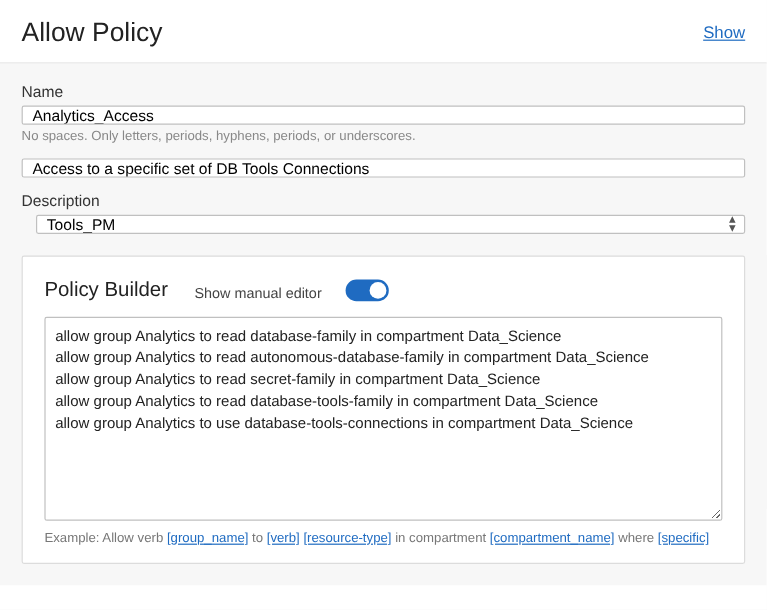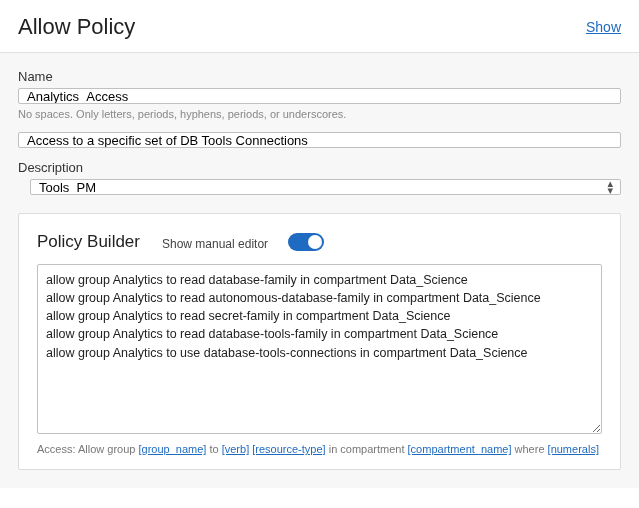--- a/index.html
+++ b/index.html
@@ -176,17 +176,17 @@
           <div class="toggle-knob"></div>
         </div>
       </div>
     </div>
     <textarea class="policy-textarea" style="">allow group Analytics to read database-family in compartment Data_Science
 allow group Analytics to read autonomous-database-family in compartment Data_Science
 allow group Analytics to read secret-family in compartment Data_Science
 allow group Analytics to read database-tools-family in compartment Data_Science
 allow group Analytics to use database-tools-connections in compartment Data_Science</textarea>
     <div class="example-line">
-      <span>Access: Allow group </span><span class="tok">[group_name]</span><span> to </span><span class="tok">[verb]</span><span> </span><span class="tok">[resource-type]</span><span> in compartment </span><span class="tok">[compartment_name]</span><span> where </span><span class="tok">[numerals]</span>
+      <span>Example: Allow verb </span><span class="tok">[group_name]</span><span> to </span><span class="tok">[verb]</span><span> </span><span class="tok">[resource-type]</span><span> in compartment </span><span class="tok">[compartment_name]</span><span> where </span><span class="tok">[specific]</span>
     </div>
   </div>
 
 </div>
 
 </body></html>

